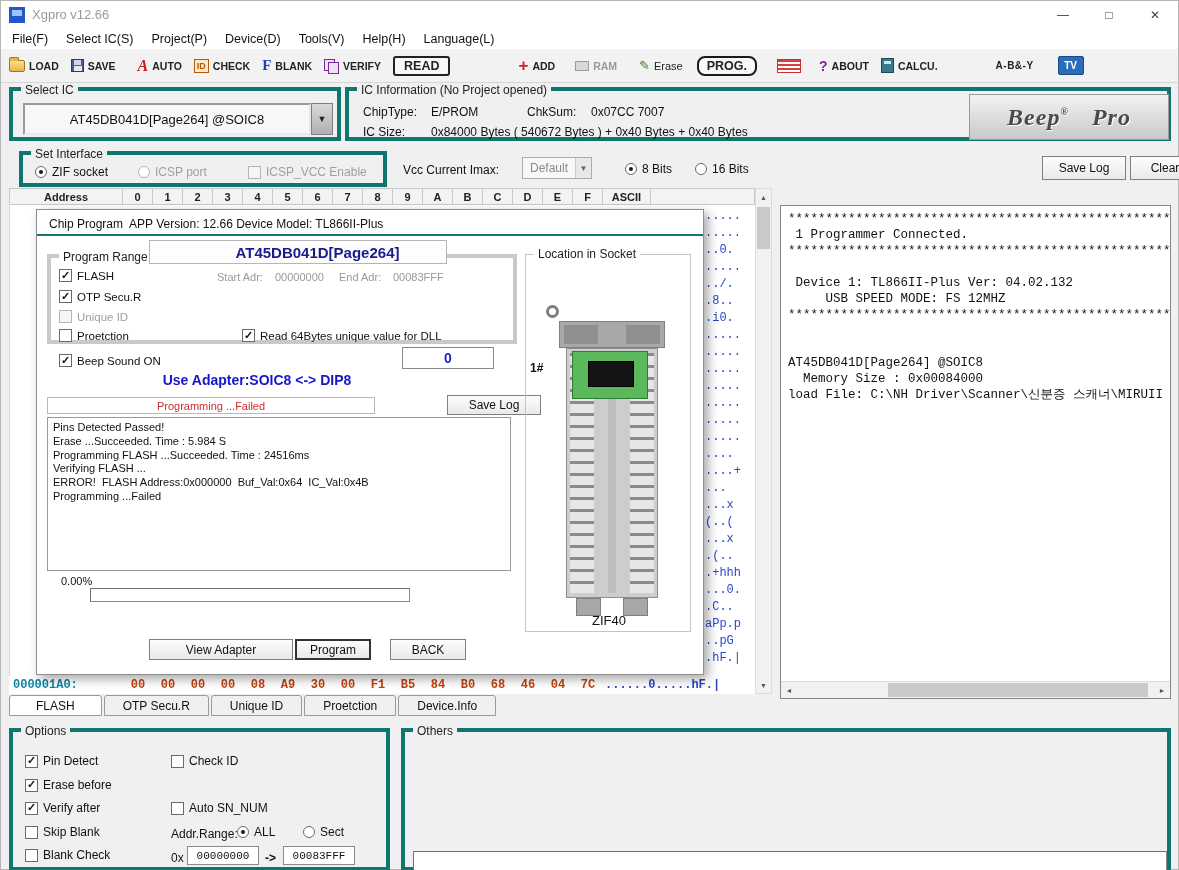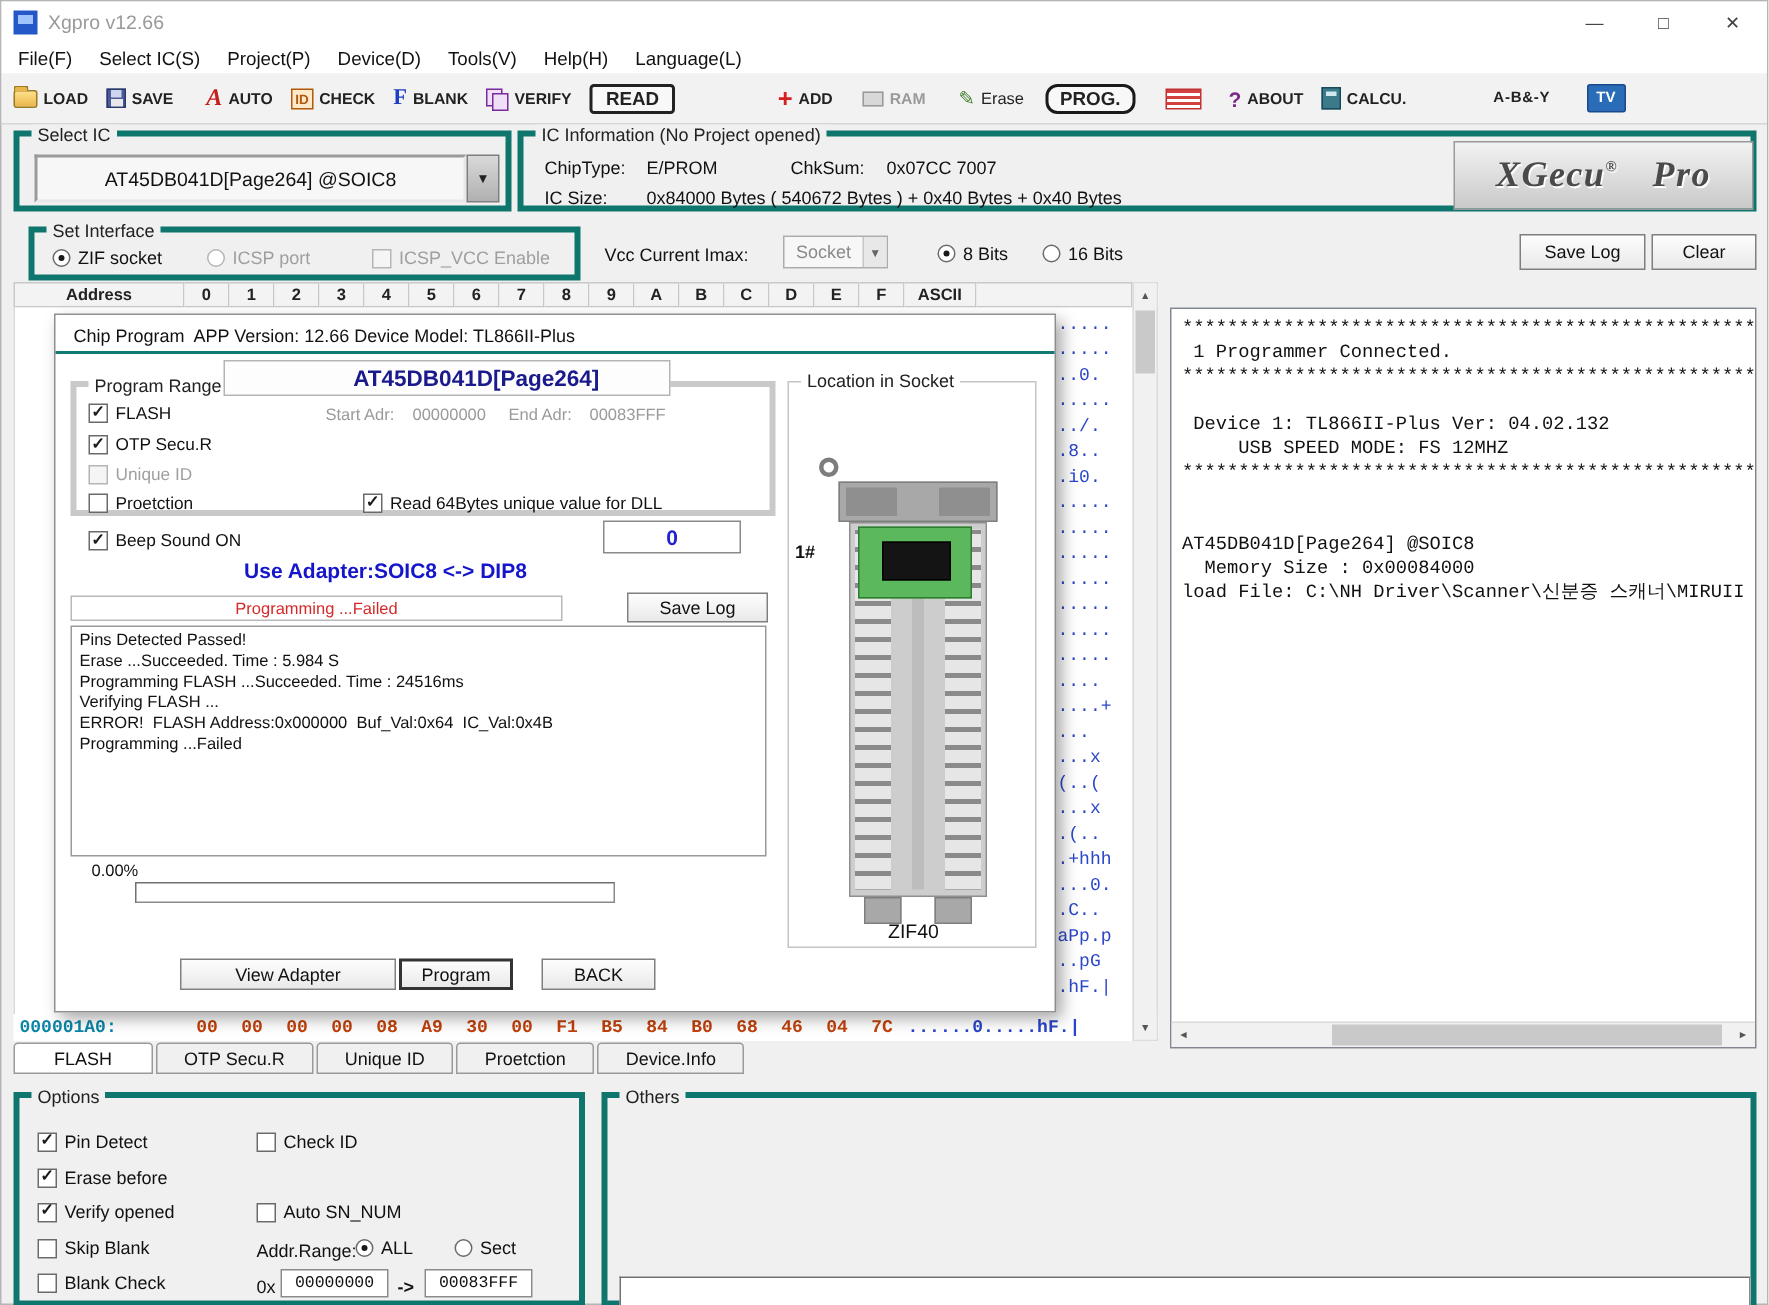--- a/index.html
+++ b/index.html
@@ -47,21 +47,21 @@
   .ic-calc::after { content:""; position:absolute; left:2px; top:2px; right:2px; height:3px; background:#cfe8ee; }
   .tb-logic .tblabel { font-size:10px; letter-spacing:.5px; }
   .tb-tv { width:26px; height:19px; background:#2b6cb8; border:1px solid #1a4a8a; border-radius:2px; display:flex; align-items:center; justify-content:center; }
   .tb-tv .tblabel { color:#fff; font-size:10px; }
 
   
   .group { position:absolute; border:4px solid #0f766e; }
   .legend { position:absolute; top:-8px; left:8px; background:#f0f0f0; padding:0 4px; font-size:12px; color:#222; white-space:nowrap; }
   .legend.on-white { background:#fff; }
   .lbl, .val { position:absolute; font-size:12px; white-space:nowrap; }
-  .btn { position:absolute; background:linear-gradient(#fdfdfd,#e9e9e9); border:1px solid #7f7f7f; font-size:12px; display:flex; align-items:center; justify-content:center; color:#111; white-space:nowrap; }
+  .btn { position:absolute; background:linear-gradient(#fdfdfd,#e9e9e9); border:1px solid #7f7f7f; font-size:12px; display:flex; align-items:center; justify-content:center; color:#111; white-space:nowrap;margin-left:29px; }
   .cb, .radio { position:absolute; display:flex; align-items:center; gap:5px; font-size:12px; white-space:nowrap; }
   .cb .box { width:13px; height:13px; background:#fff; border:1px solid #6a6a6a; display:flex; align-items:center; justify-content:center; flex:0 0 auto; }
   .cb .mark { font-style:normal; font-size:11px; font-weight:bold; color:#1a1a1a; line-height:1; margin-top:-1px; }
   .cb.disabled, .radio.disabled { color:#9f9f9f; }
   .cb.disabled .box { border-color:#b5b5b5; background:#f5f5f5; }
   .radio .circle { width:12px; height:12px; border-radius:50%; border:1px solid #6a6a6a; background:#fff; position:relative; flex:0 0 auto; }
   .radio.disabled .circle { border-color:#b5b5b5; }
   .radio.selected .circle::after { content:""; position:absolute; inset:3px; border-radius:50%; background:#1a1a1a; }
   .sunken { position:absolute; background:#fff; border:1px solid #8a8a8a; border-top-color:#707070; border-left-color:#707070; }
   .input { position:absolute; background:#fff; border:1px solid #8a8a8a; font-family:"Liberation Mono",monospace; font-size:11px; display:flex; align-items:center; justify-content:center; }
@@ -244,21 +244,21 @@
 
   <div class="group" style="left:344px;top:86px;width:826px;height:54px">
     <span class="legend">IC Information (No Project opened)</span>
     <span class="lbl" style="left:14px;top:14px">ChipType:</span>
     <span class="val" style="left:82px;top:14px">E/PROM</span>
     <span class="lbl" style="left:178px;top:14px">ChkSum:</span>
     <span class="val" style="left:242px;top:14px">0x07CC 7007</span>
     <span class="lbl" style="left:14px;top:34px">IC Size:</span>
     <span class="val" style="left:82px;top:34px">0x84000 Bytes ( 540672 Bytes ) + 0x40 Bytes + 0x40 Bytes</span>
     <div class="logo" style="left:620px;top:3px;width:200px;height:46px">
-      <span class="logo-brand">XGecu</span>
+      <span class="logo-brand">Beep</span>
         <sup class="logo-reg">®</sup>
         <span class="logo-suffix">Pro</span>
     </div>
   </div>
 
   <div class="group" style="left:18px;top:150px;width:368px;height:36px">
     <span class="legend">Set Interface</span>
     <label class="radio selected" style="left:12px;top:10px">
       <span class="circle"></span>
       <span>ZIF socket</span>
@@ -268,21 +268,21 @@
       <span>ICSP port</span>
     </label>
     <label class="cb disabled" style="left:225px;top:10px">
       <span class="box"></span>
       <span>ICSP_VCC Enable</span>
     </label>
   </div>
 
   <span class="lbl" style="left:402px;top:162px">Vcc Current Imax:</span>
   <div class="dropdown" style="left:521px;top:156px;width:70px;height:22px">
-    <span class="ddval">Socket</span>
+    <span class="ddval">Default</span>
     <span class="ddarrow">▼</span>
   </div>
   <label class="radio selected" style="left:624px;top:161px">
     <span class="circle"></span>
     <span>8 Bits</span>
   </label>
   <label class="radio" style="left:694px;top:161px">
     <span class="circle"></span>
     <span>16 Bits</span>
   </label>
@@ -495,21 +495,21 @@
     <label class="cb checked" style="left:12px;top:46px">
       <span class="box">
           <i class="mark">✓</i>
         </span>
       <span>Erase before</span>
     </label>
     <label class="cb checked" style="left:12px;top:69px">
       <span class="box">
           <i class="mark">✓</i>
         </span>
-      <span>Verify opened</span>
+      <span>Verify after</span>
     </label>
     <label class="cb" style="left:158px;top:69px">
       <span class="box"></span>
       <span>Auto SN_NUM</span>
     </label>
     <label class="cb" style="left:12px;top:93px">
       <span class="box"></span>
       <span>Skip Blank</span>
     </label>
     <span class="lbl" style="left:158px;top:95px">Addr.Range:</span>

